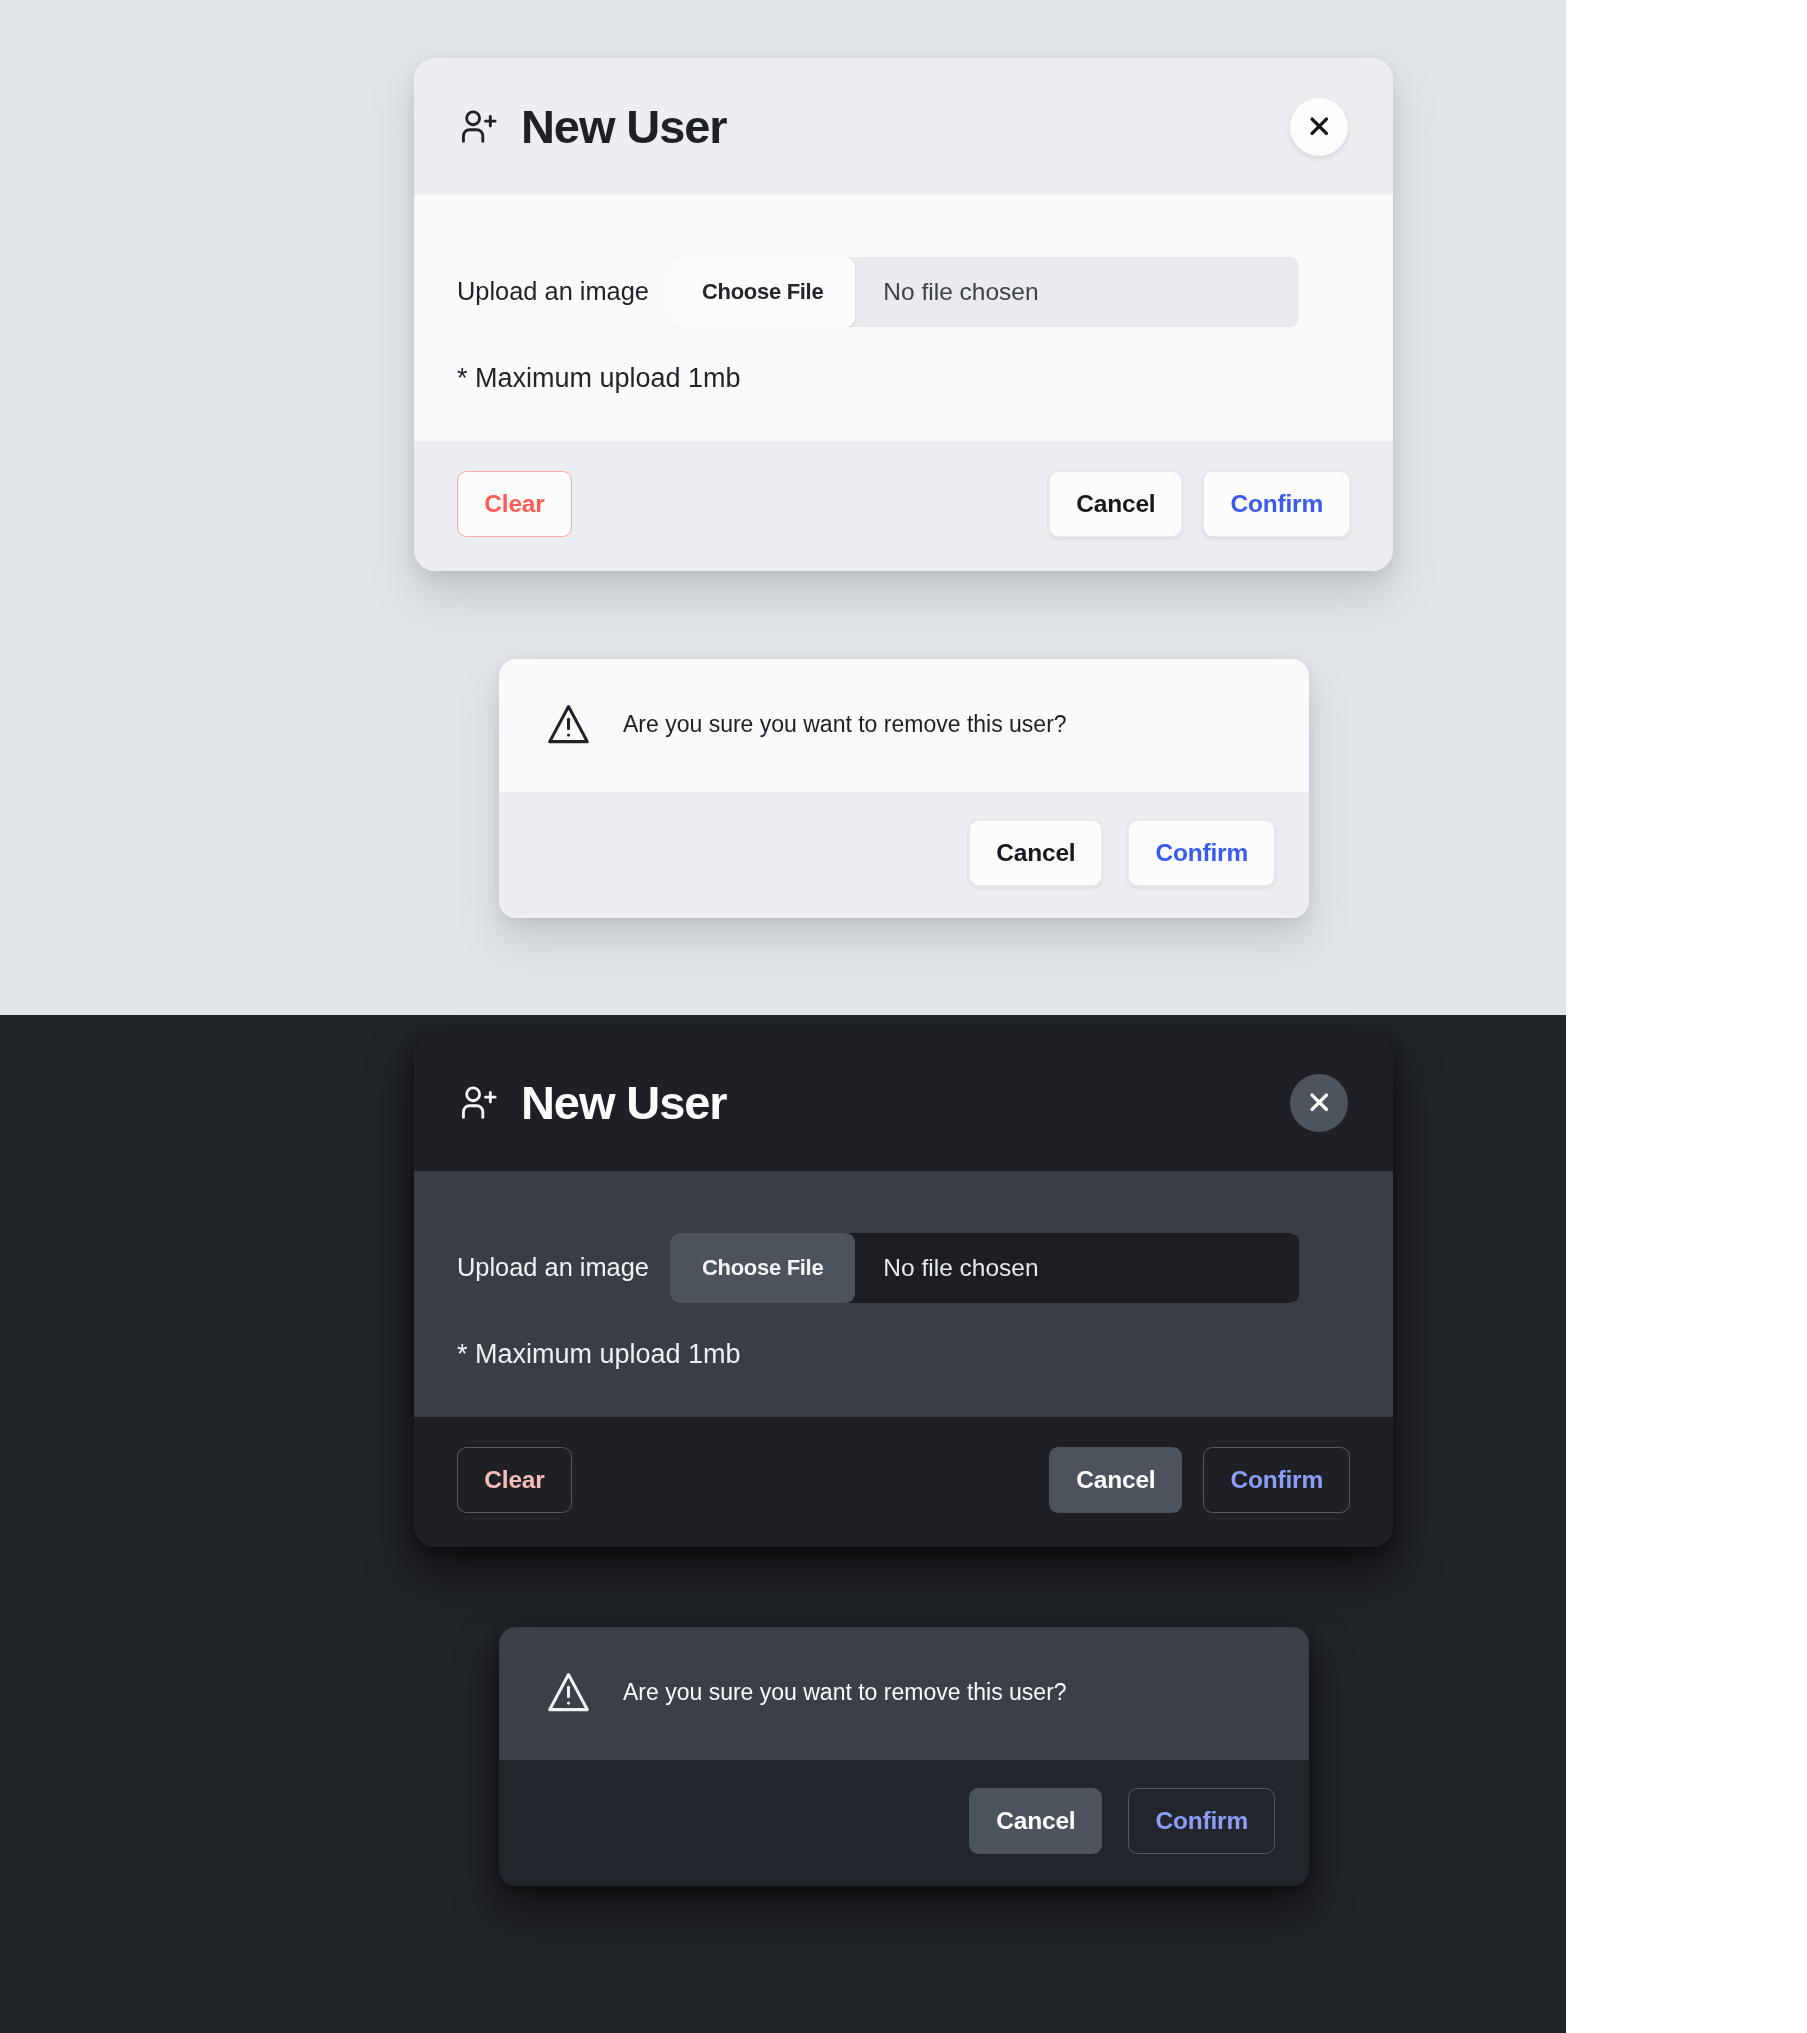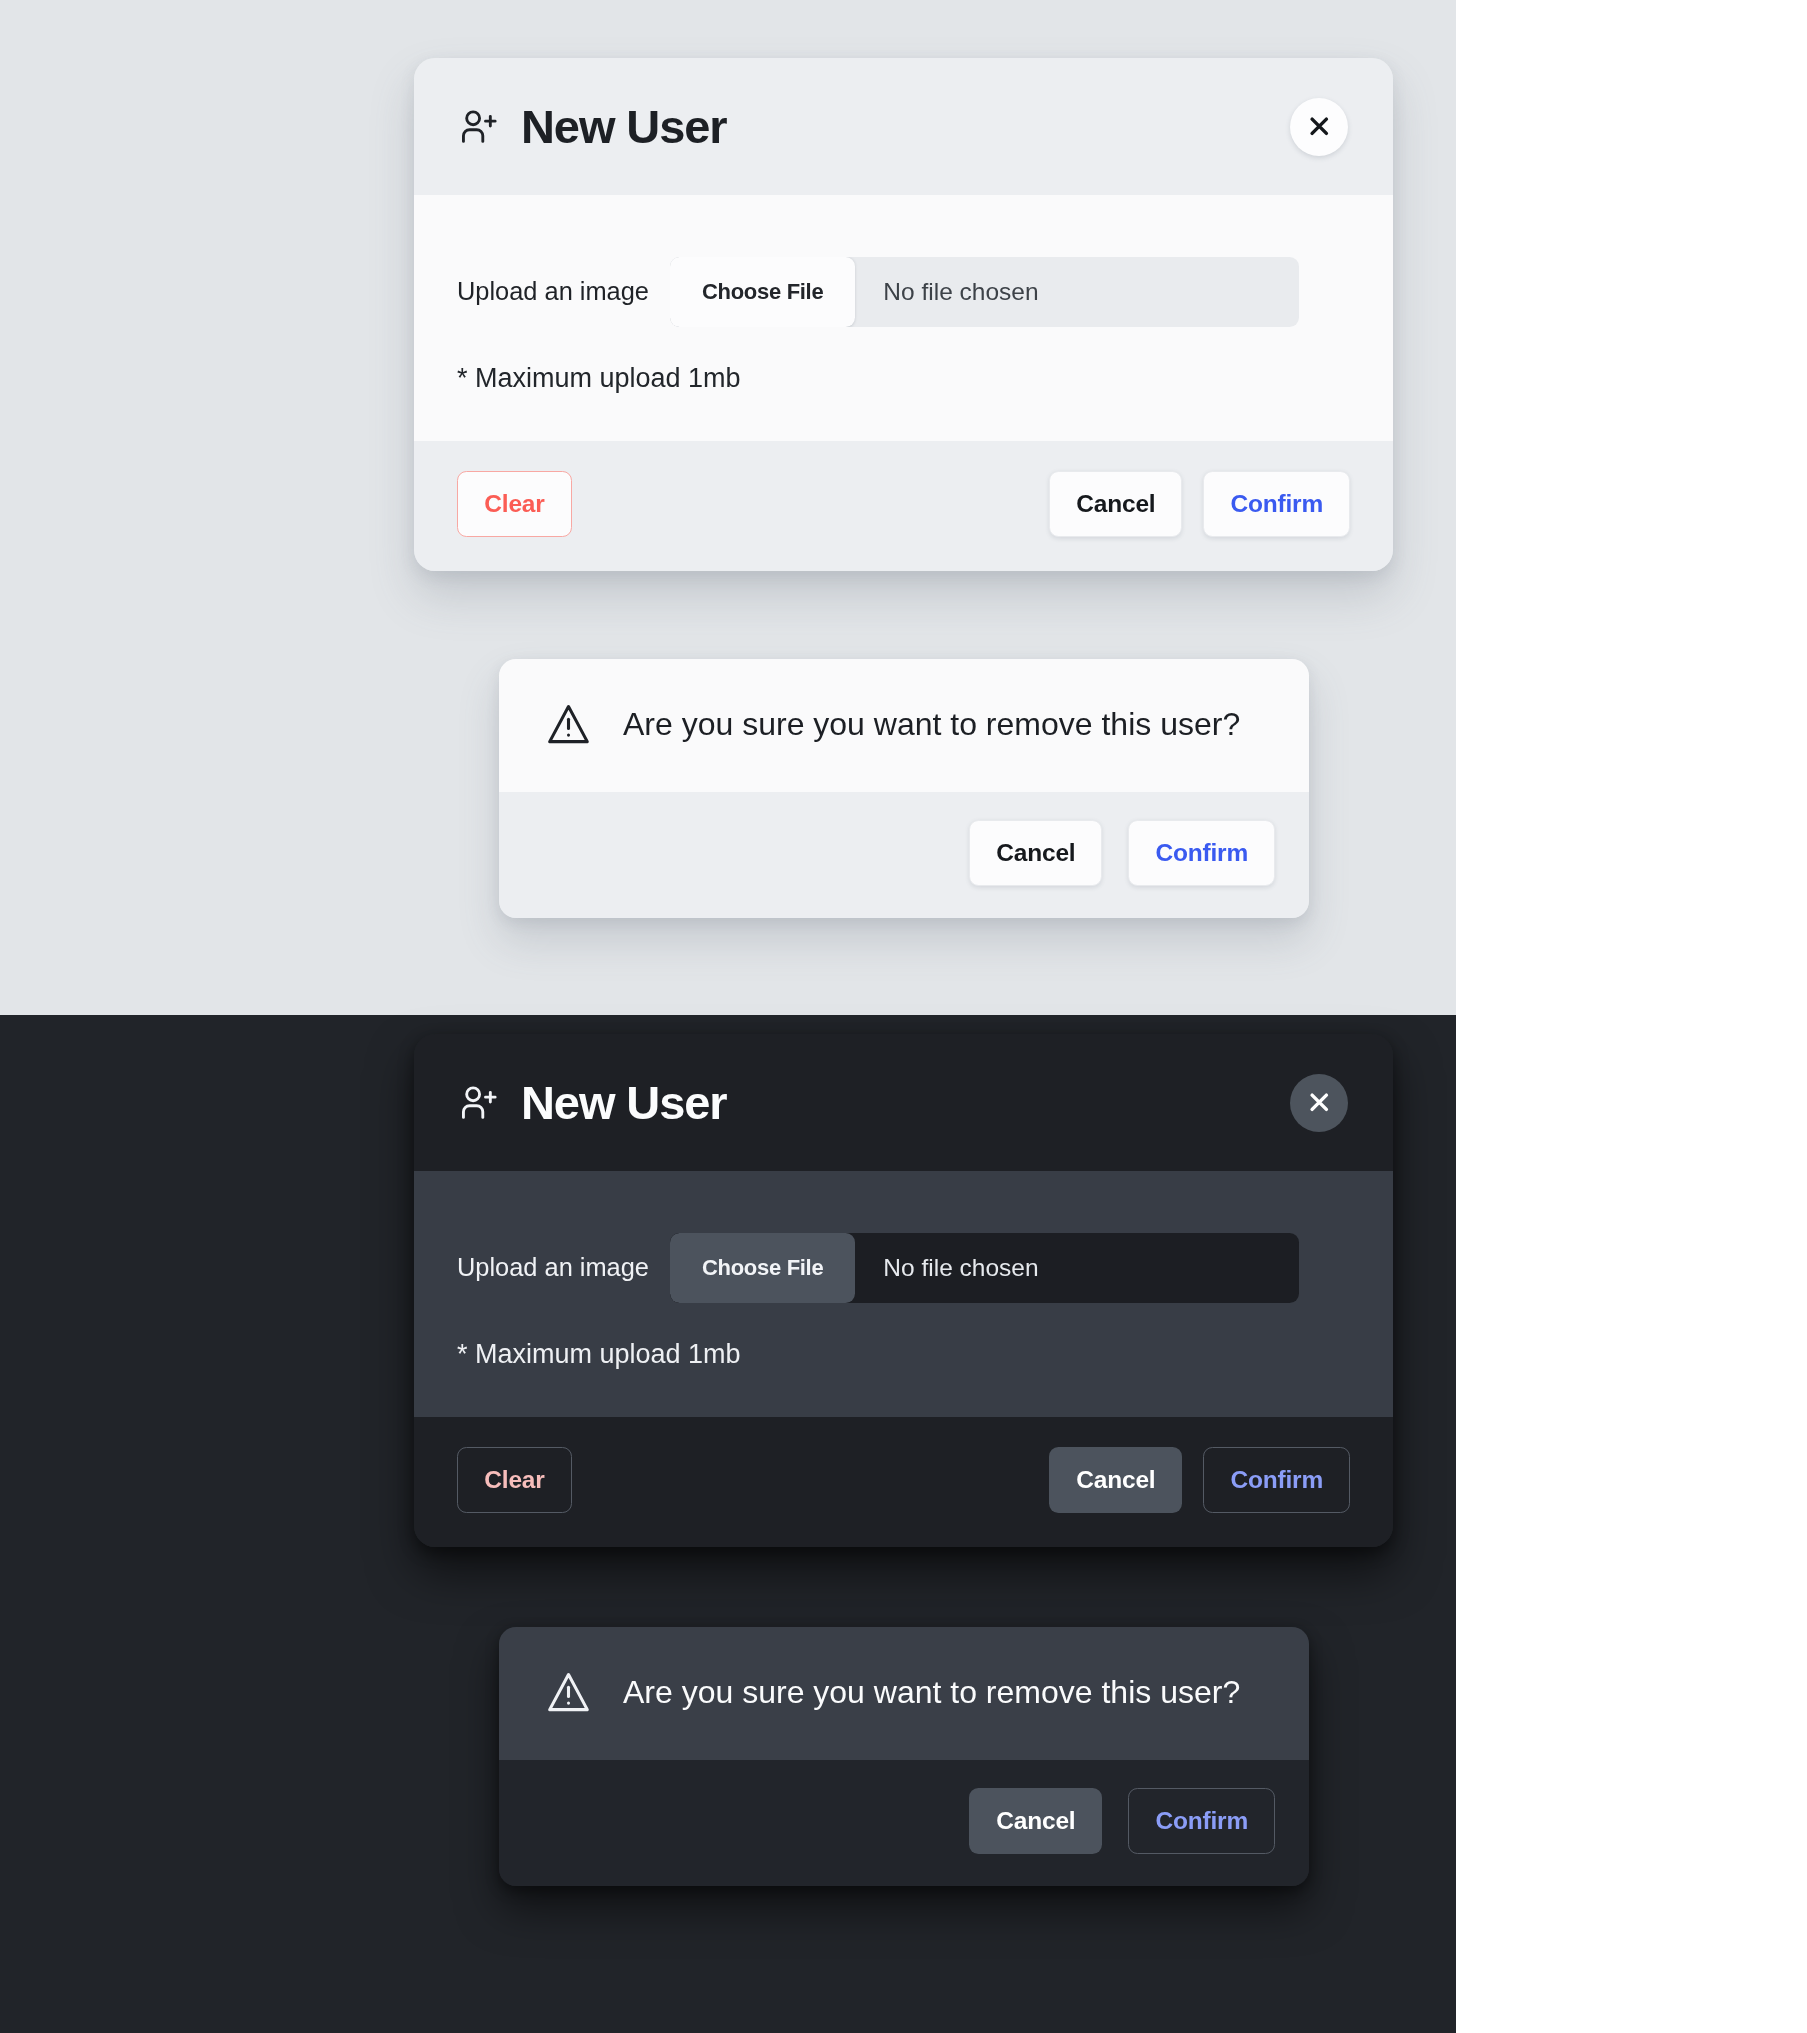--- a/index.html
+++ b/index.html
@@ -6,21 +6,21 @@
 
   html, body {
     width: 1808px;
     height: 2034px;
     font-family: "Liberation Sans", "DejaVu Sans", sans-serif;
   }
 
   body { overflow: hidden; }
 
   .panel {
-    width: 1456px;
+    width: 1566px;
     position: relative;
   }
   .panel-light {
     height: 1015px;
     background: #e2e5e8;
   }
   .panel-dark {
     height: 1019px;
     background: #212429;
   }
@@ -247,21 +247,21 @@
     padding: 41px 45px 43px 45px;
   }
   .confirm-light .confirm-message-row { background: #fafafb; }
   .confirm-dark  .confirm-message-row { background: #3a3f48; }
 
   .warning-icon { width: 49px; height: 49px; display: block; flex: none; }
   .confirm-light .warning-icon { stroke: #1f2227; }
   .confirm-dark  .warning-icon { stroke: #f0f2f5; }
 
   .confirm-message {
-    font-size: 32px;
+    font-size: 23px;
     line-height: 1.15;
   }
   .confirm-light .confirm-message { color: #1c1f24; }
   .confirm-dark  .confirm-message { color: #fafbfc; }
 
   .confirm-footer {
     display: flex;
     align-items: center;
     justify-content: flex-end;
     gap: 26px;

